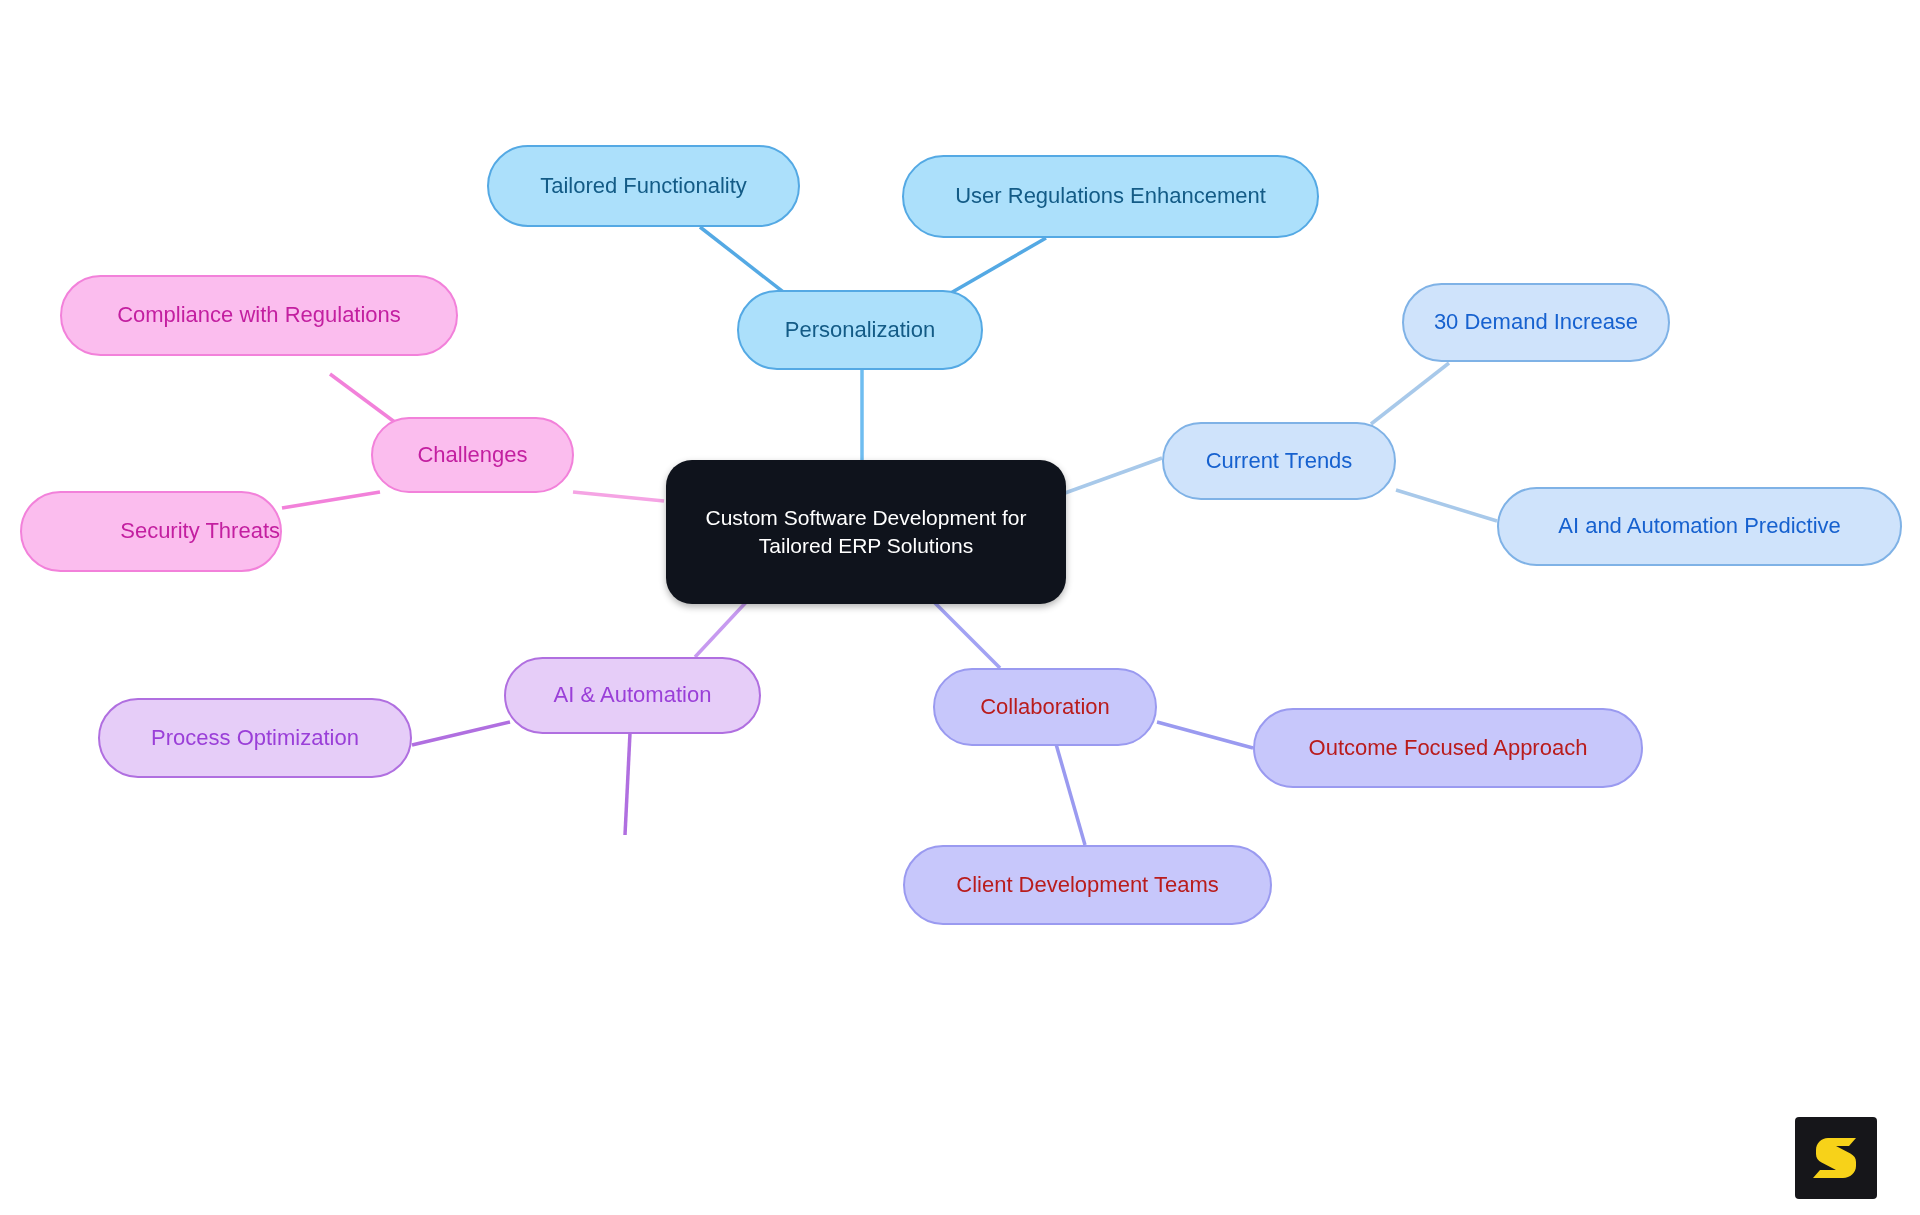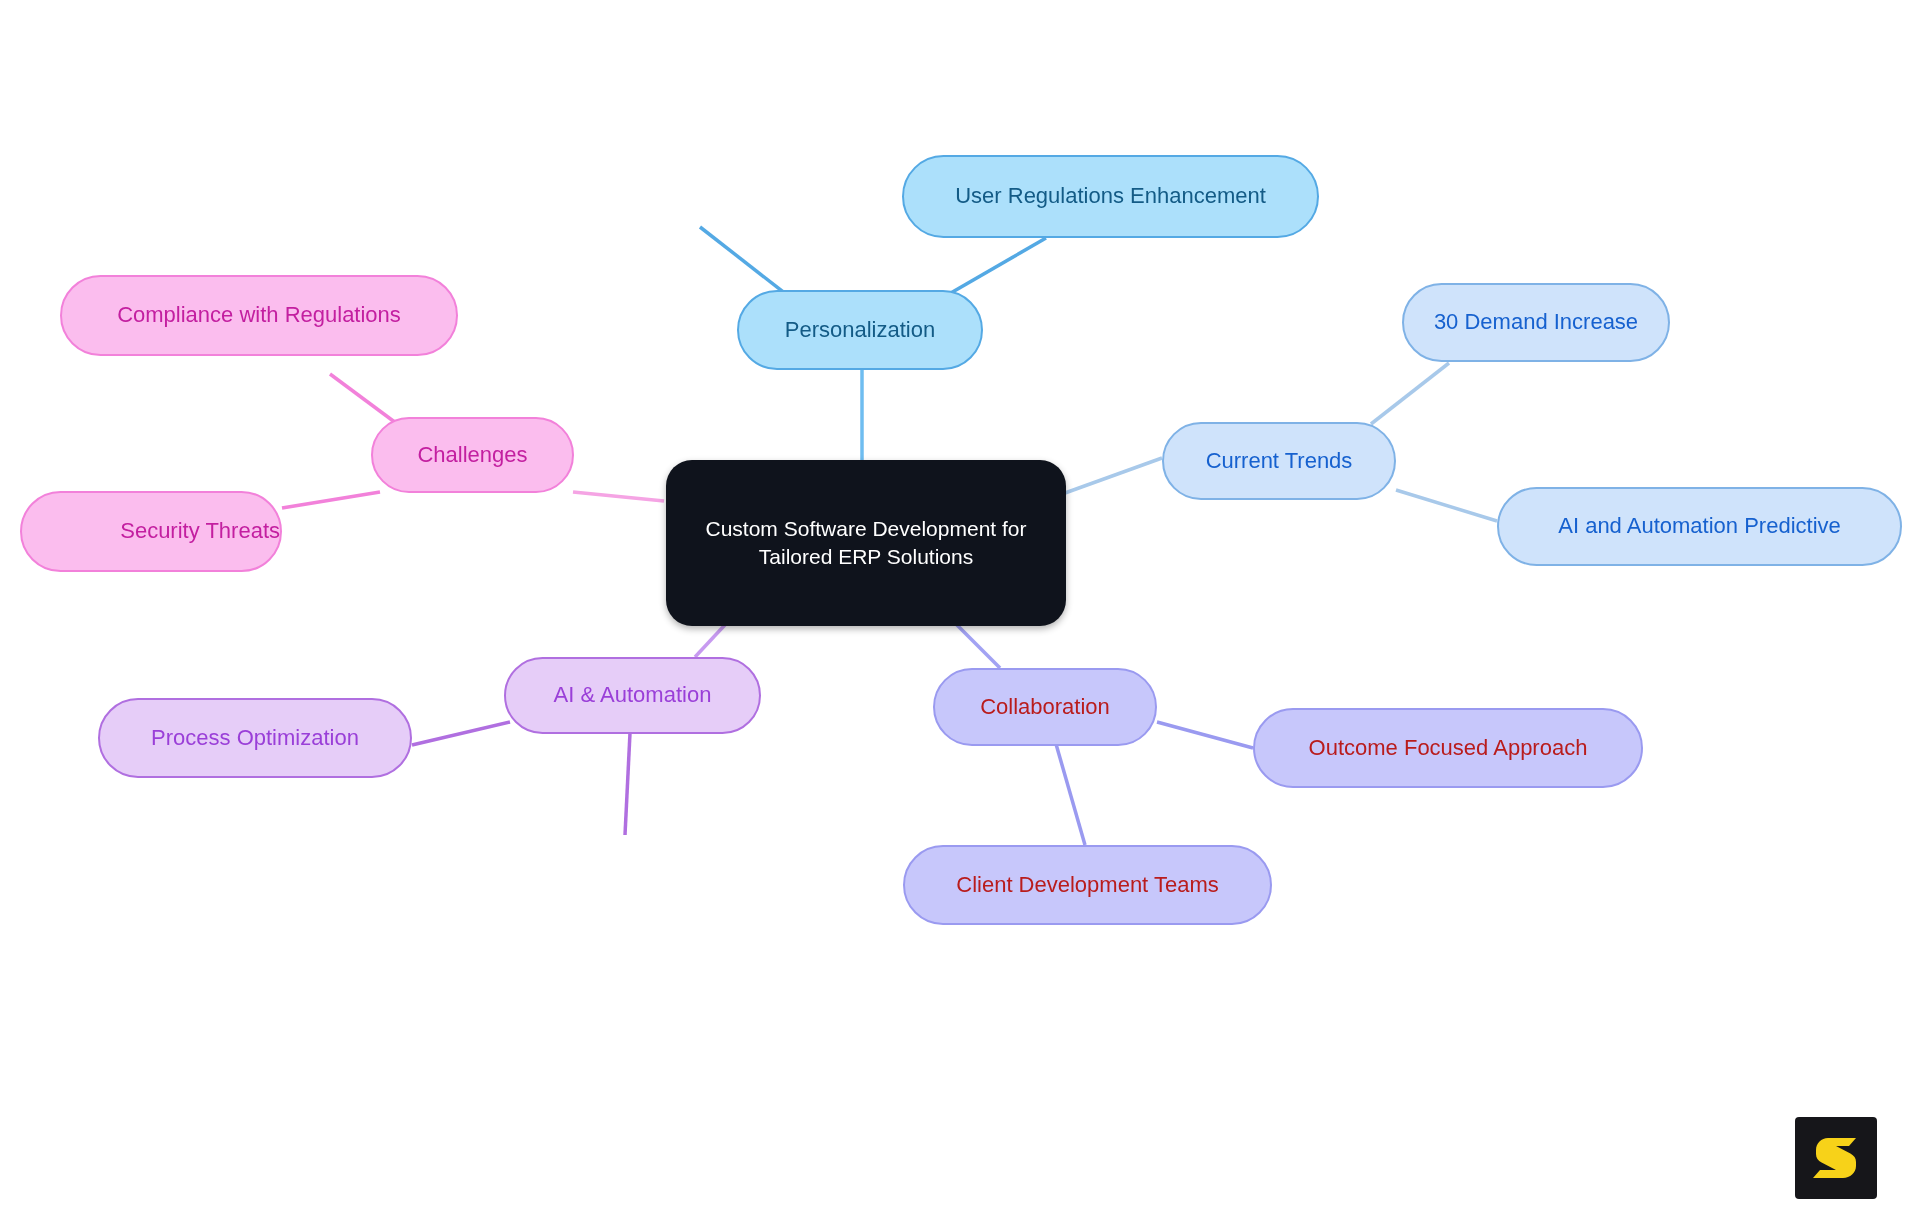--- a/index.html
+++ b/index.html
@@ -116,28 +116,31 @@
 
     <path d="M 630 733 L 625 835" stroke="#b06fe0" stroke-width="3.5" fill="none"></path>
 
     <path d="M 930 598 L 1000 668" stroke="#a2a2f3" stroke-width="3.5" fill="none"></path>
 
     <path d="M 1157 722 L 1253 748" stroke="#9a9af0" stroke-width="3.5" fill="none"></path>
 
     <path d="M 1056 744 L 1085 845" stroke="#9a9af0" stroke-width="3.5" fill="none"></path>
   </svg>
 
-  <div class="node root" style="left:666px; top:460px; width:400px; height:166px;">
+  <div class="node root" style="left:666px; top:460px; width:400px; height:144px;">
     <span class="node-label">Custom Software Development for Tailored ERP Solutions</span>
   </div>
 
   <div class="node theme-skyblue fs-22" style="left:737px; top:290px; width:246px; height:80px;">
     <span class="node-label">Personalization</span>
   </div>
 
+  <div class="node theme-skyblue fs-22" style="left:487px; top:145px; width:313px; height:82px;">
+    <span class="node-label">Tailored Functionality</span>
+  </div>
 
   <div class="node theme-skyblue fs-22" style="left:902px; top:155px; width:417px; height:83px;">
     <span class="node-label">User Regulations Enhancement</span>
   </div>
 
   <div class="node theme-paleblue fs-22" style="left:1162px; top:422px; width:234px; height:78px;">
     <span class="node-label">Current Trends</span>
   </div>
 
   <div class="node theme-paleblue fs-22" style="left:1402px; top:283px; width:268px; height:79px;">

